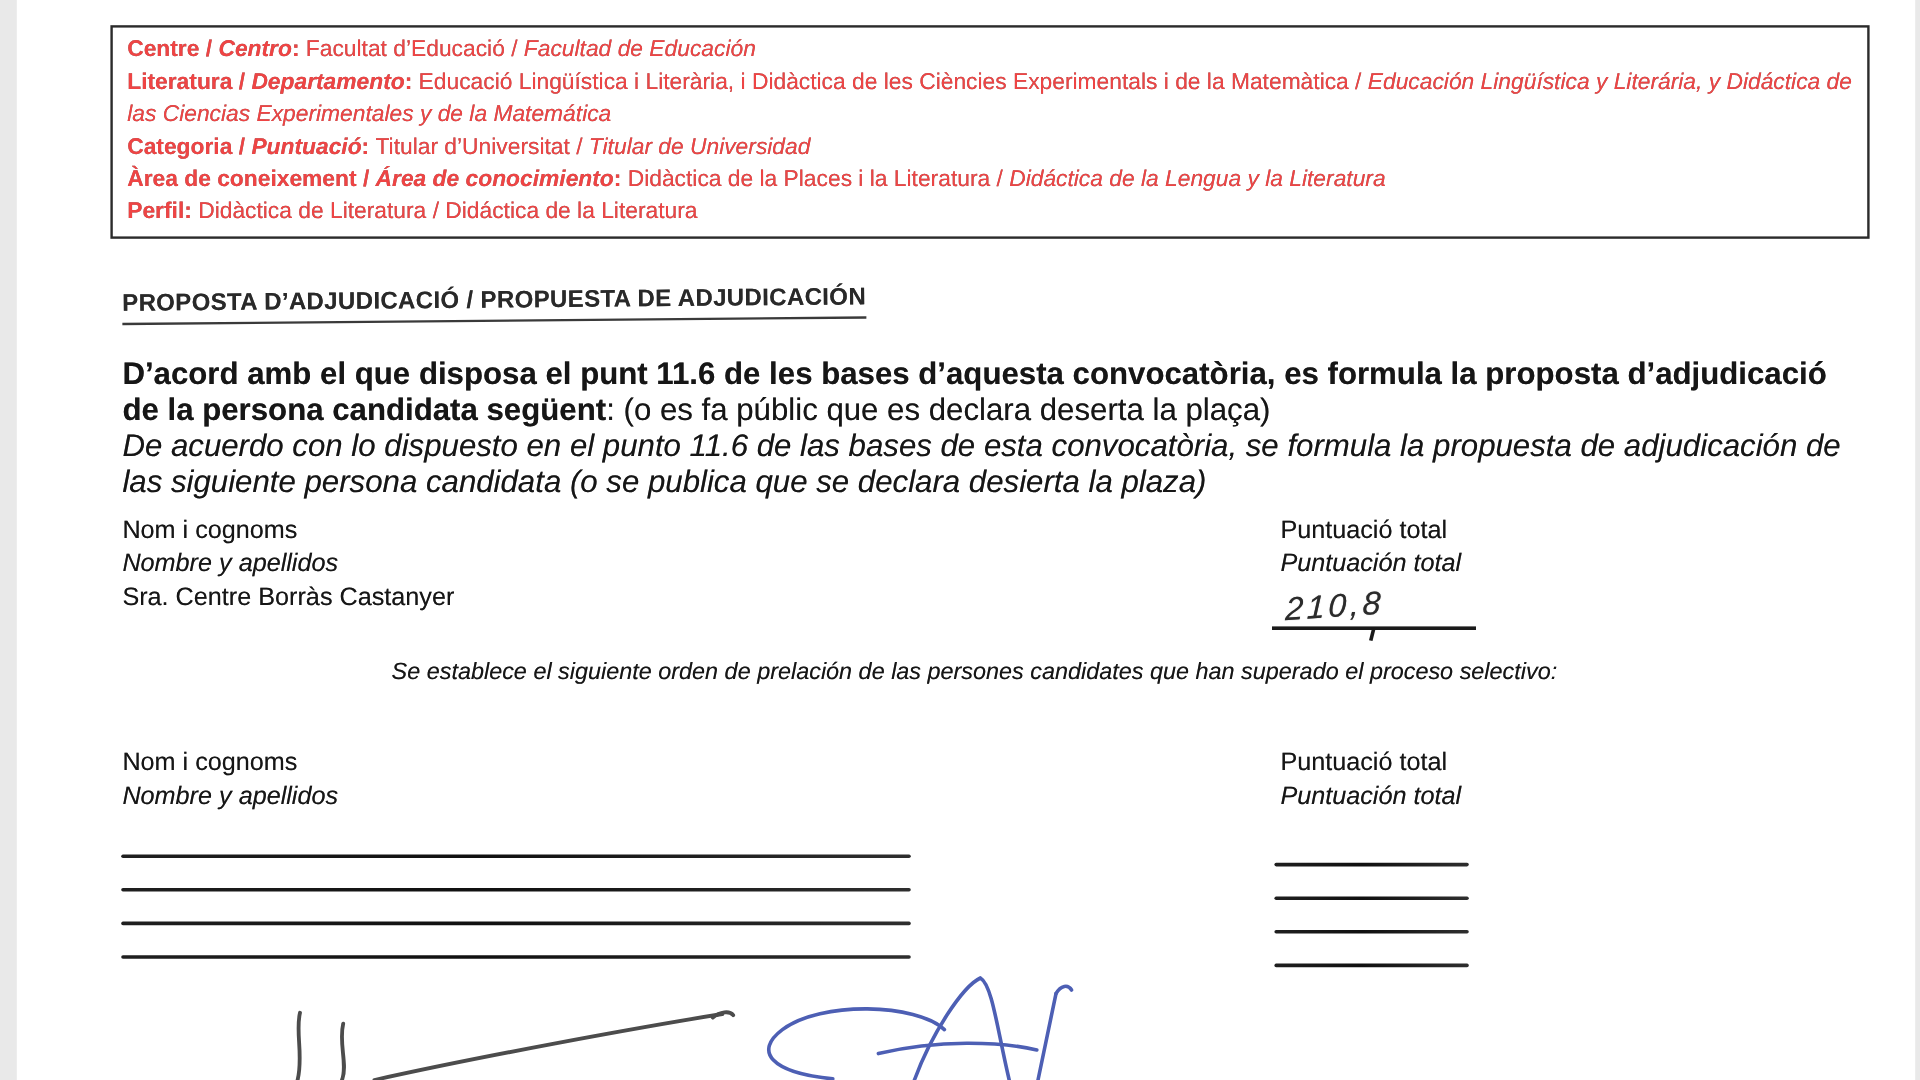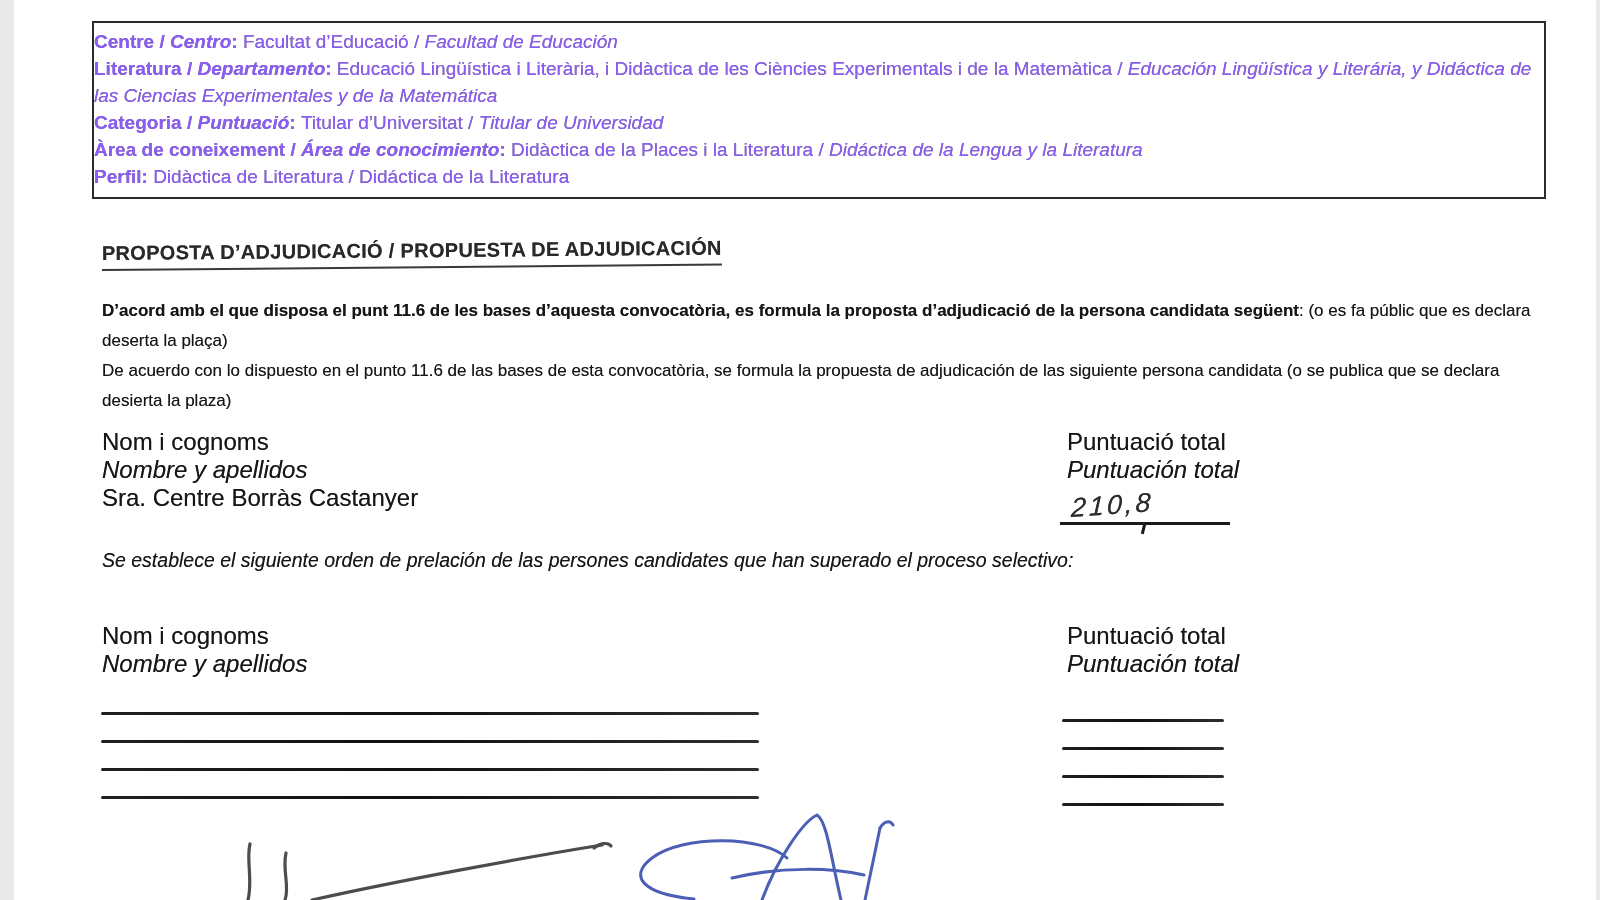--- a/index.html
+++ b/index.html
@@ -12,46 +12,46 @@
   .page{
     position:absolute;left:14px;top:0;width:1582px;height:900px;
     background:#ffffff;overflow:hidden;
   }
   .doc{ text-shadow:0 0 .5px rgba(0,0,0,.55); }
 
   
   .info-box{
     position:absolute;left:78px;top:21px;width:1438px;
     border:2px solid #2b2b2b;
-    padding:5px 12px 7px 0;
-    font-size:19px;line-height:27px;color:#8b5cf6;
+    padding:5px 12px 7px 12px;
+    font-size:19px;line-height:27px;color:#ef4444;
   }
   .info-box p{margin:0;}
   .info-box b i{font-style:italic;}
   .info-box .val-it{font-style:italic;}
 
   
   .title{
     position:absolute;left:88px;top:242px;
     font-size:20px;font-weight:bold;letter-spacing:.3px;color:#292929;
     border-bottom:2px solid #3a3a3a;padding-bottom:4px;
     transform:rotate(-0.5deg);transform-origin:left bottom;
     display:inline-block;
   }
 
   
   .intro{
     position:absolute;left:88px;top:296px;width:1448px;
-    font-size:17px;line-height:30px;
+    font-size:26px;line-height:30px;
   }
   .intro p{margin:0;}
-  .intro .es{}
+  .intro .es{font-style:italic;}
 
   
-  .col{position:absolute;font-size:24px;line-height:28px;}
+  .col{position:absolute;font-size:21px;line-height:28px;}
   .col .it{font-style:italic;display:block;}
   .col span{display:block;}
   .cand-left{left:88px;top:428px;}
   .cand-right{left:1053px;top:428px;}
   .ord-left{left:88px;top:622px;}
   .ord-right{left:1053px;top:622px;}
 
   
   .score-hand{
     position:absolute;left:1057px;top:490px;
@@ -68,21 +68,21 @@
     position:absolute;left:1128px;top:524px;width:3px;height:10px;
     background:#1a1a1a;transform:rotate(14deg);
   }
 
   
   .order-sent{
     position:absolute;left:88px;top:546px;width:1420px;
     font-size:19.5px;line-height:29px;
   }
   .order-sent p{margin:0;}
-  .order-sent .es{font-style:italic;}
+  .order-sent .es{font-style:italic;text-align:center;}
 
   
   .lines{position:absolute;}
   .lines-long{left:87px;top:712px;width:658px;}
   .lines-short{left:1048px;top:719px;width:162px;}
   .blank-line{
     height:3px;margin-bottom:25px;border-radius:2px;
     background:linear-gradient(90deg,#1f1f1f 0%,#101010 45%,#2e2e2e 100%);
   }
 

